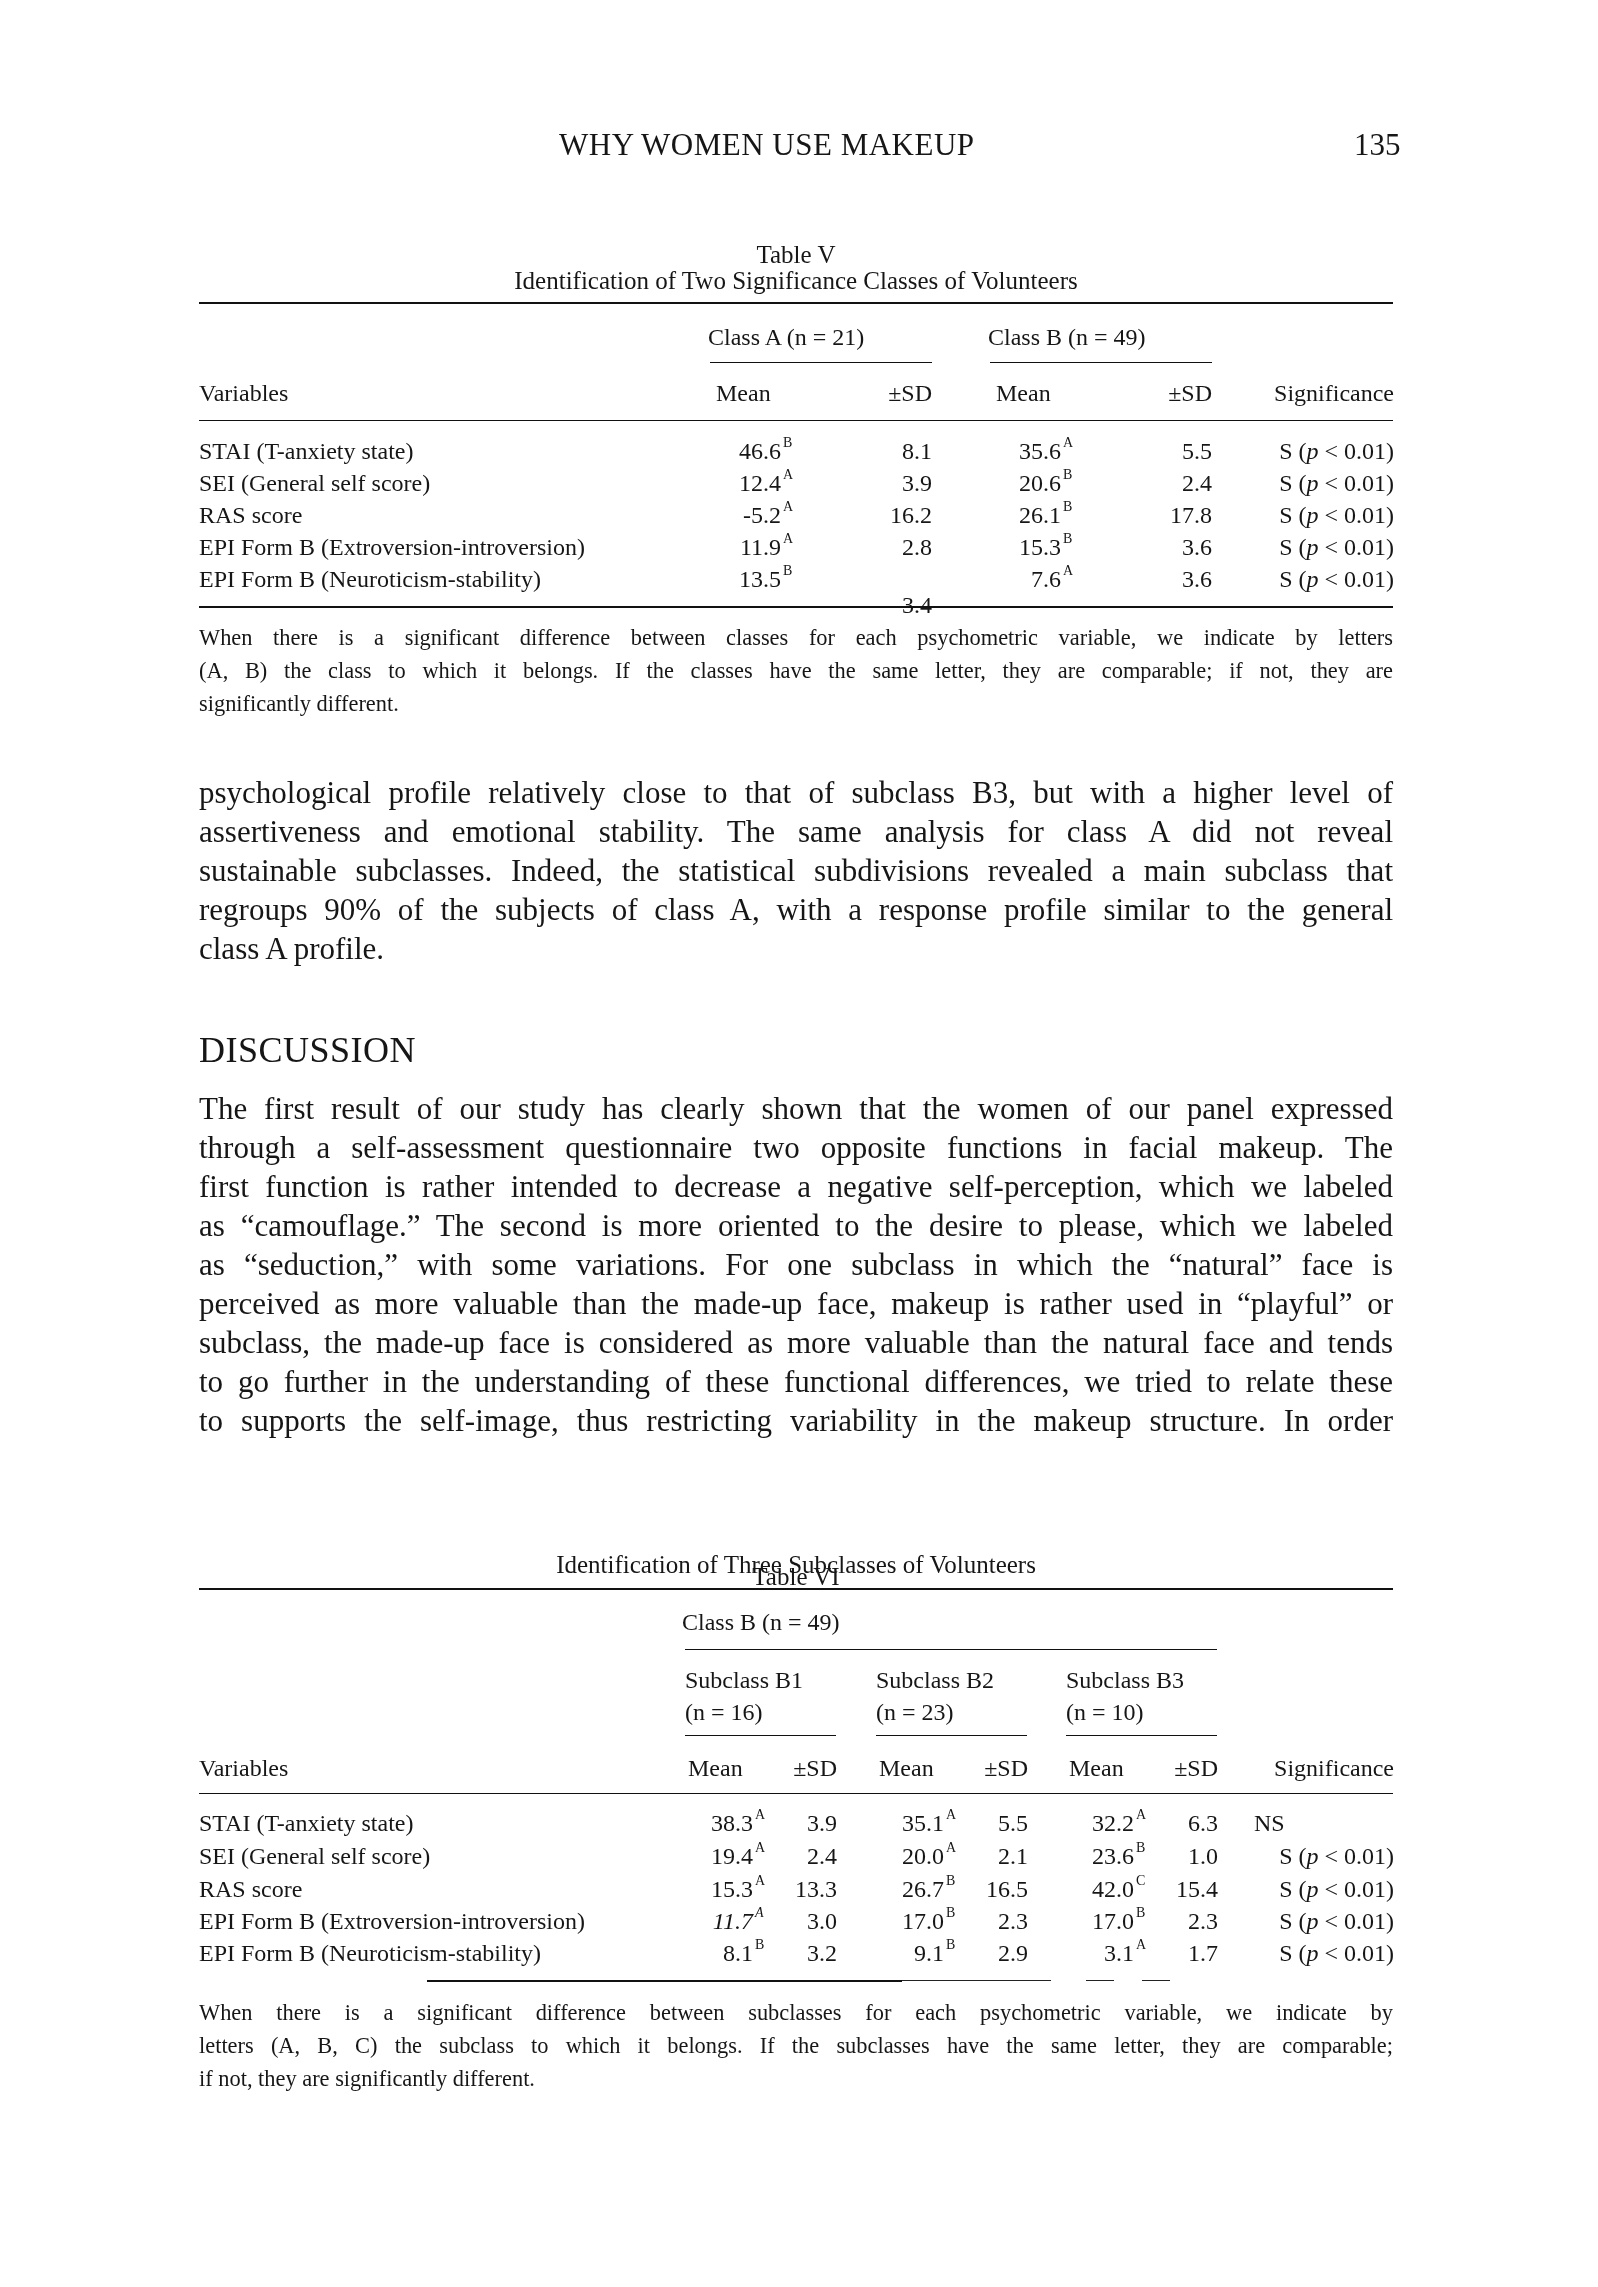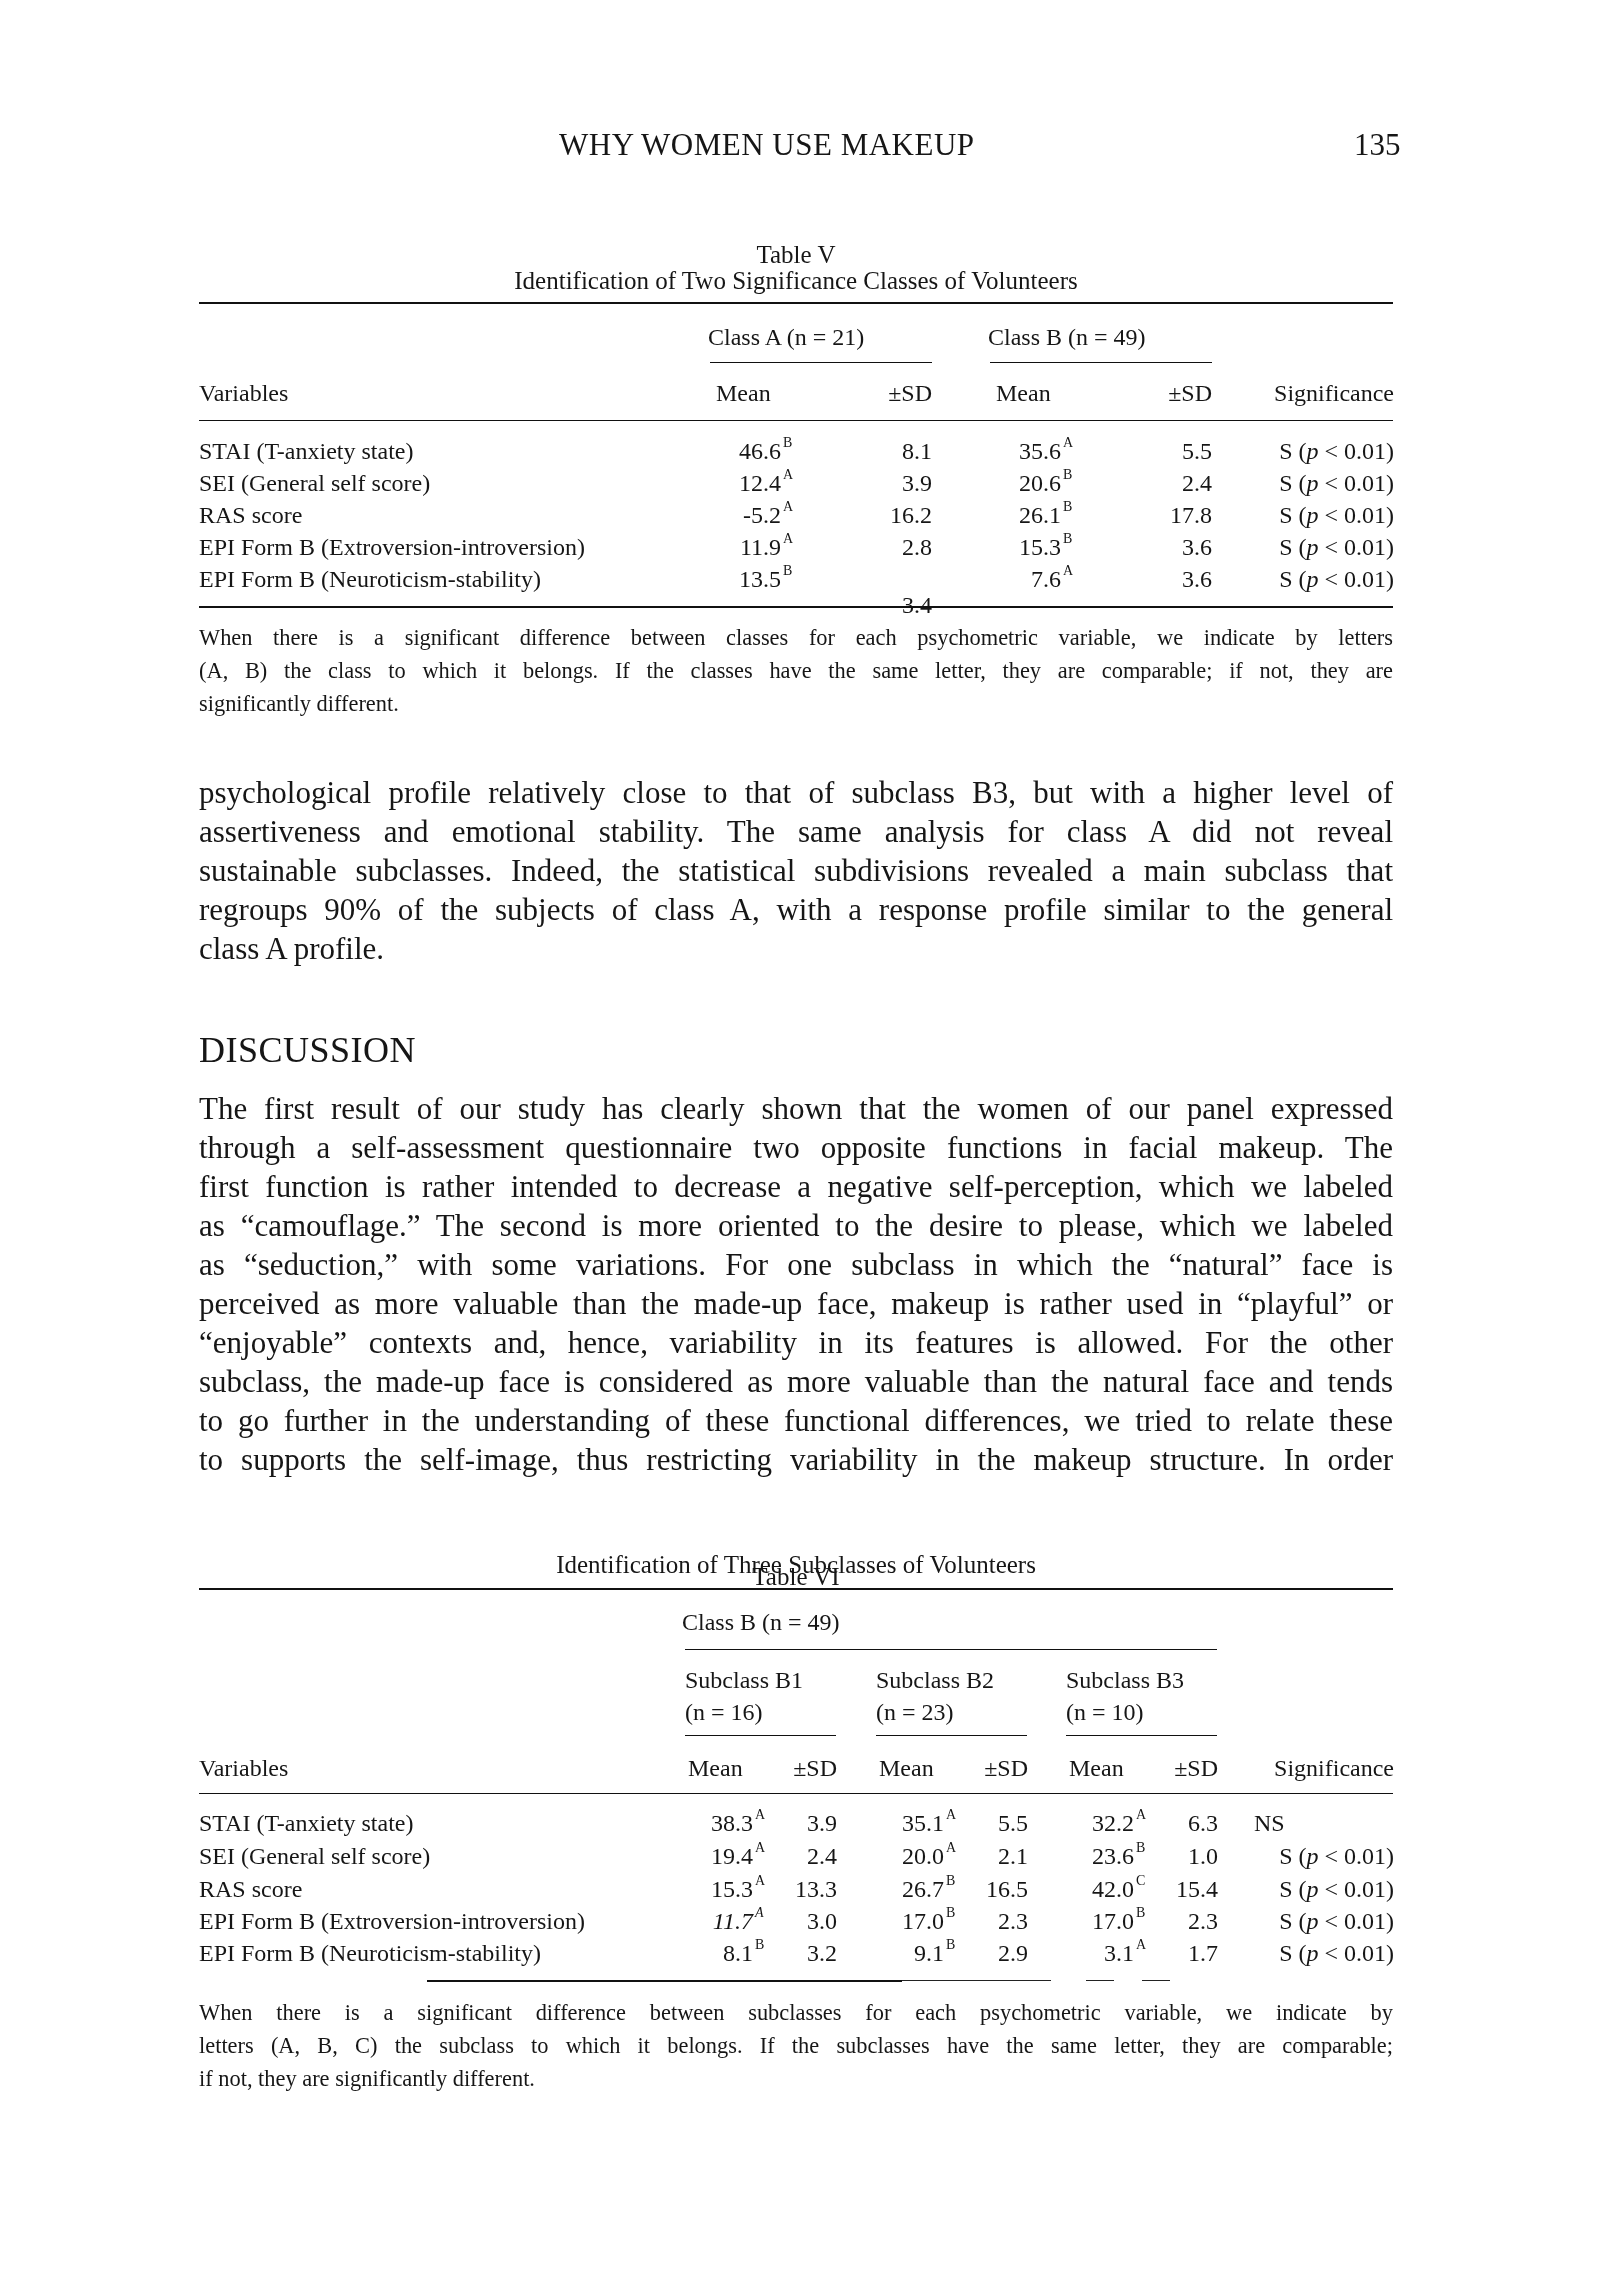--- a/index.html
+++ b/index.html
@@ -110,21 +110,20 @@
 
 <div class="abs heading" style="top:1029px;">DISCUSSION</div>
 
 <div class="abs para" style="top:1089px;">
   <span class="ln">The first result of our study has clearly shown that the women of our panel expressed</span>
   <span class="ln">through a self-assessment questionnaire two opposite functions in facial makeup. The</span>
   <span class="ln">first function is rather intended to decrease a negative self-perception, which we labeled</span>
   <span class="ln">as “camouflage.” The second is more oriented to the desire to please, which we labeled</span>
   <span class="ln">as “seduction,” with some variations. For one subclass in which the “natural” face is</span>
   <span class="ln">perceived as more valuable than the made-up face, makeup is rather used in “playful” or</span>
-  <span class="ln">“enjoyable” contexts and, hence, variability in its features is allowed. For the other</span>
   <span class="ln">subclass, the made-up face is considered as more valuable than the natural face and tends</span>
   <span class="ln">to go further in the understanding of these functional differences, we tried to relate these</span>
   <span class="ln">to supports the self-image, thus restricting variability in the makeup structure. In order</span>
 </div>
 
 <div>
   <div class="abs tcap" style="top:1518px;margin-top:45px;">Table VI</div>
   <div class="abs tcap" style="top:1551px;">Identification of Three Subclasses of Volunteers</div>
   <div class="rule thick" style="top:1588px; left:199px; width:1194px;"></div>
 

